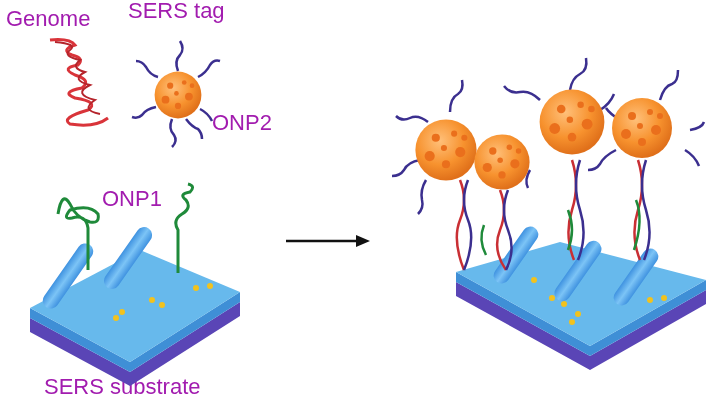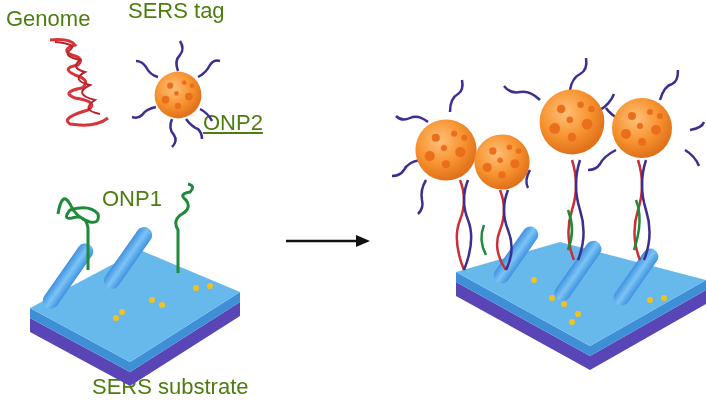--- a/index.html
+++ b/index.html
@@ -1,27 +1,27 @@
 <!DOCTYPE html>
 <html><head>
 <meta charset="utf-8">
 <style>
   html,body{margin:0;padding:0;background:#ffffff;}
   body{width:706px;height:406px;position:relative;overflow:hidden;font-family:"Liberation Sans","DejaVu Sans",sans-serif;}
-  .lbl{position:absolute;font-size:22px;color:#4d7c0f;white-space:nowrap;line-height:1;text-align:right;}
+  .lbl{position:absolute;font-size:22px;color:#a21caf;white-space:nowrap;line-height:1;text-align:right;}
   svg{position:absolute;left:0;top:0;}
 </style>
 </head>
 <body>
 
 <div class="lbl" style="left:6px;top:8px;">Genome</div>
 <div class="lbl" style="left:128px;top:0;">SERS tag</div>
-<div class="lbl" style="left:203px;top:112px;text-decoration:underline;">ONP2</div>
+<div class="lbl" style="left:212px;top:112px;">ONP2</div>
 <div class="lbl" style="left:102px;top:188px;">ONP1</div>
-<div class="lbl" style="left:44px;top:376px;margin-left:48px;">SERS substrate</div>
+<div class="lbl" style="left:44px;top:376px;">SERS substrate</div>
 
 <svg width="706" height="406" viewBox="0 0 706 406">
   <defs>
     <radialGradient id="pg" cx="40%" cy="35%" r="65%">
       <stop offset="0%" stop-color="#ffc07a"></stop>
       <stop offset="60%" stop-color="#f7922e"></stop>
       <stop offset="100%" stop-color="#e0701a"></stop>
     </radialGradient>
     <linearGradient id="rodg" x1="0" y1="0" x2="1" y2="0">
       <stop offset="0%" stop-color="#3f92e0"></stop>

